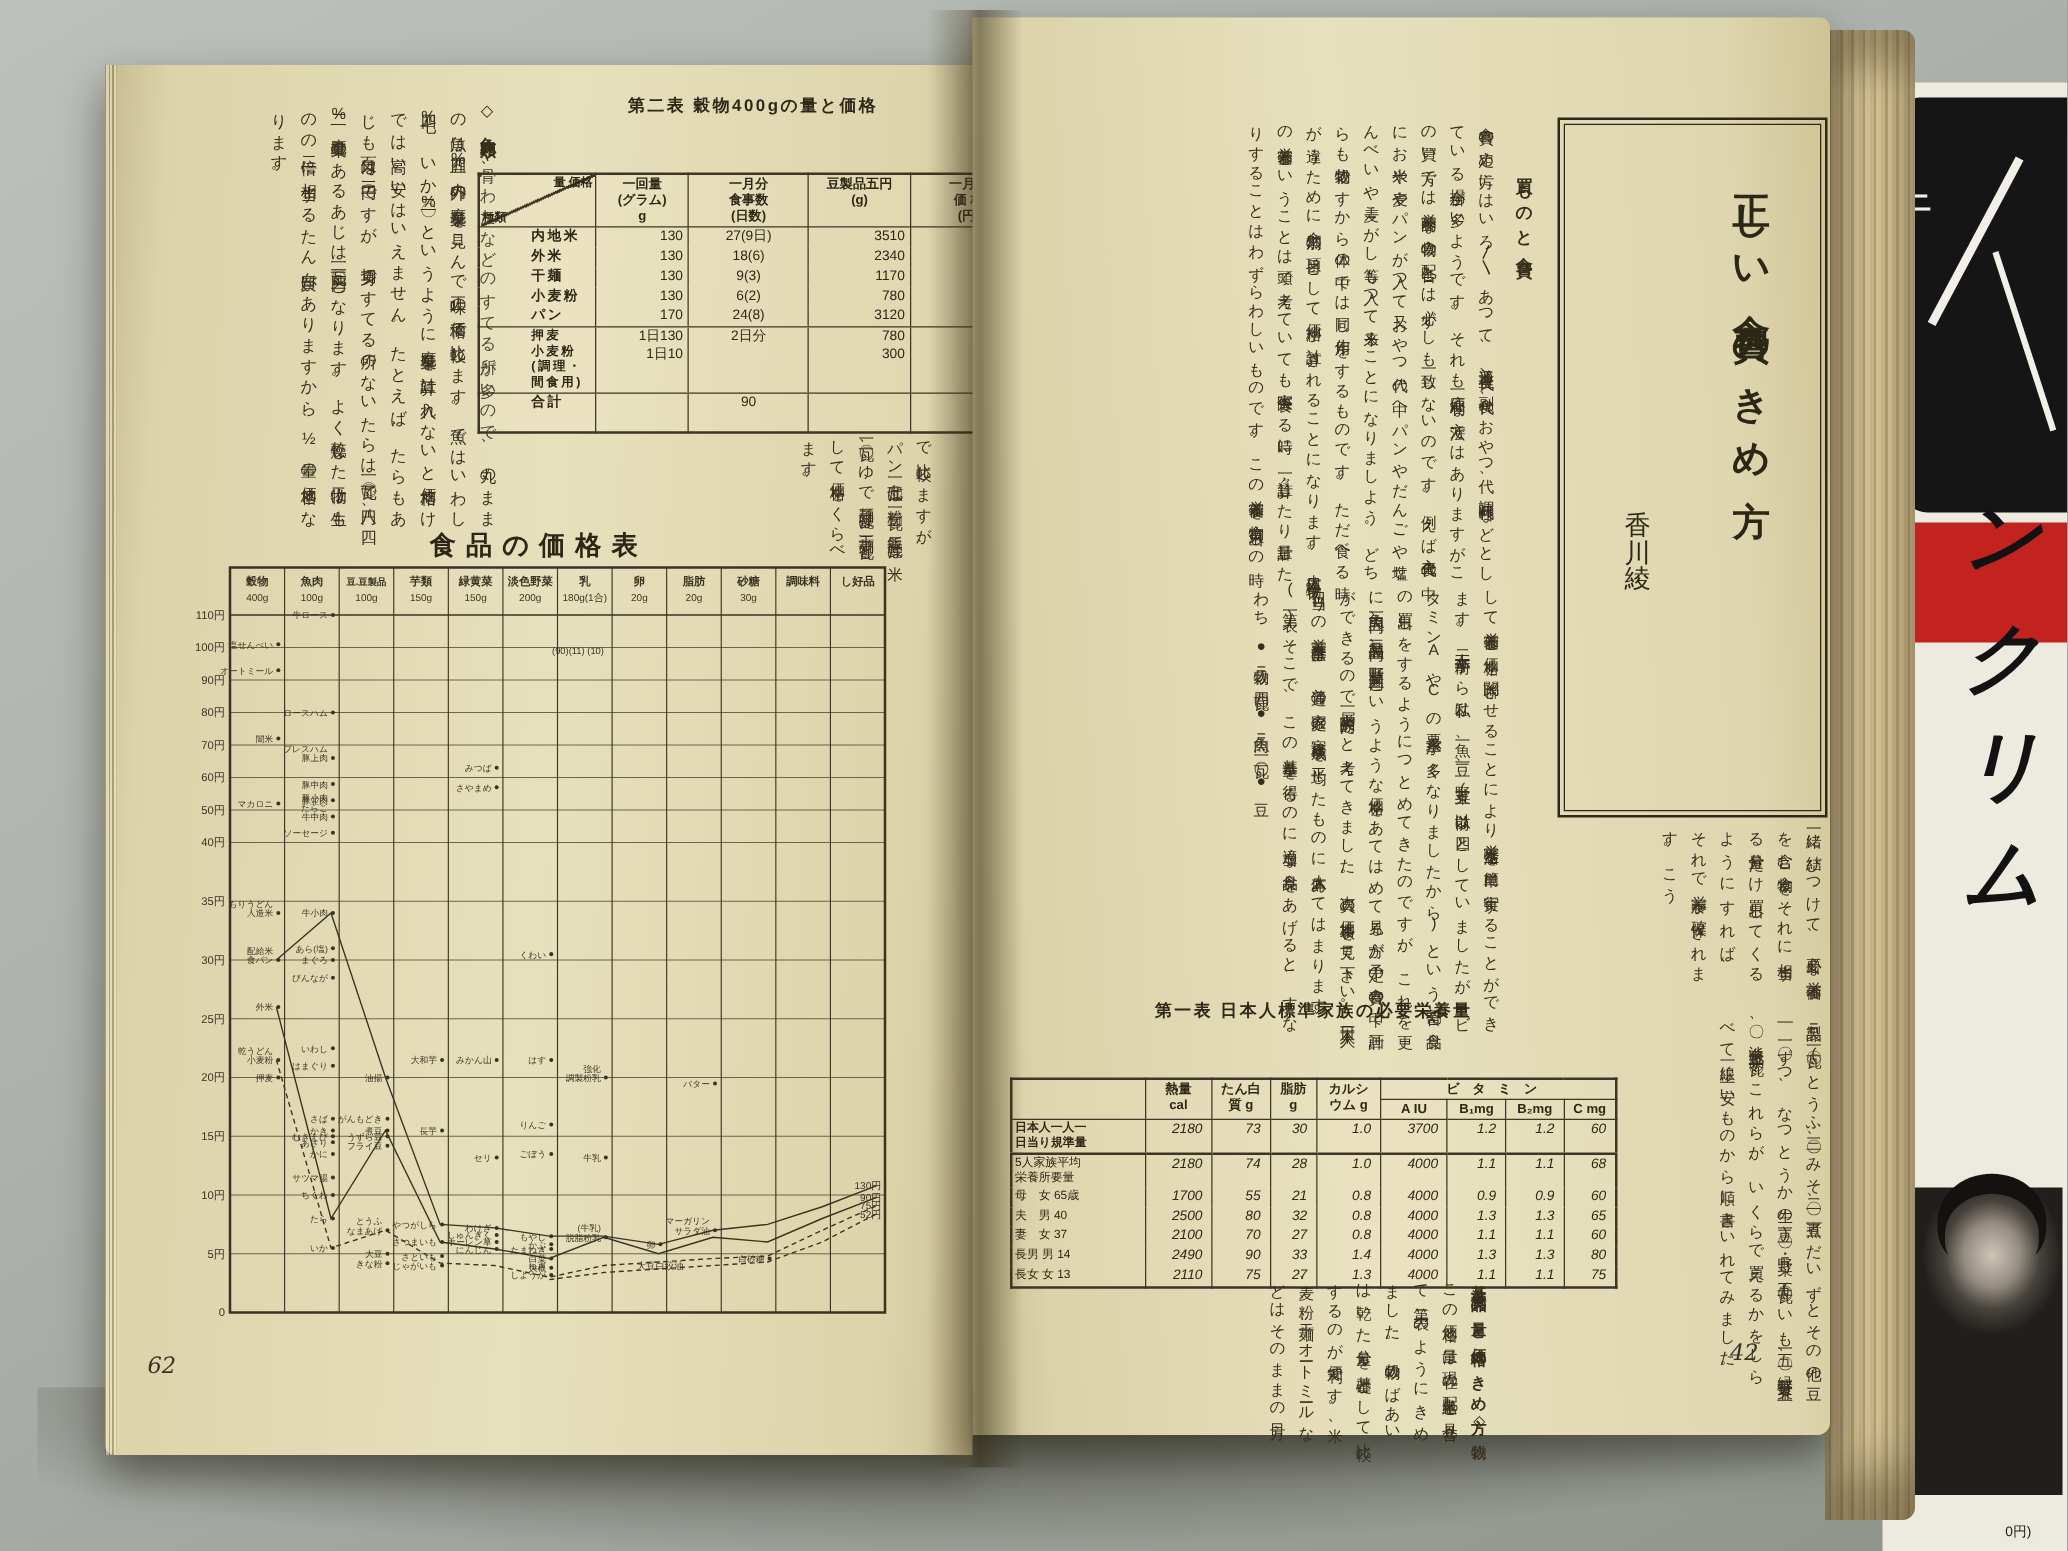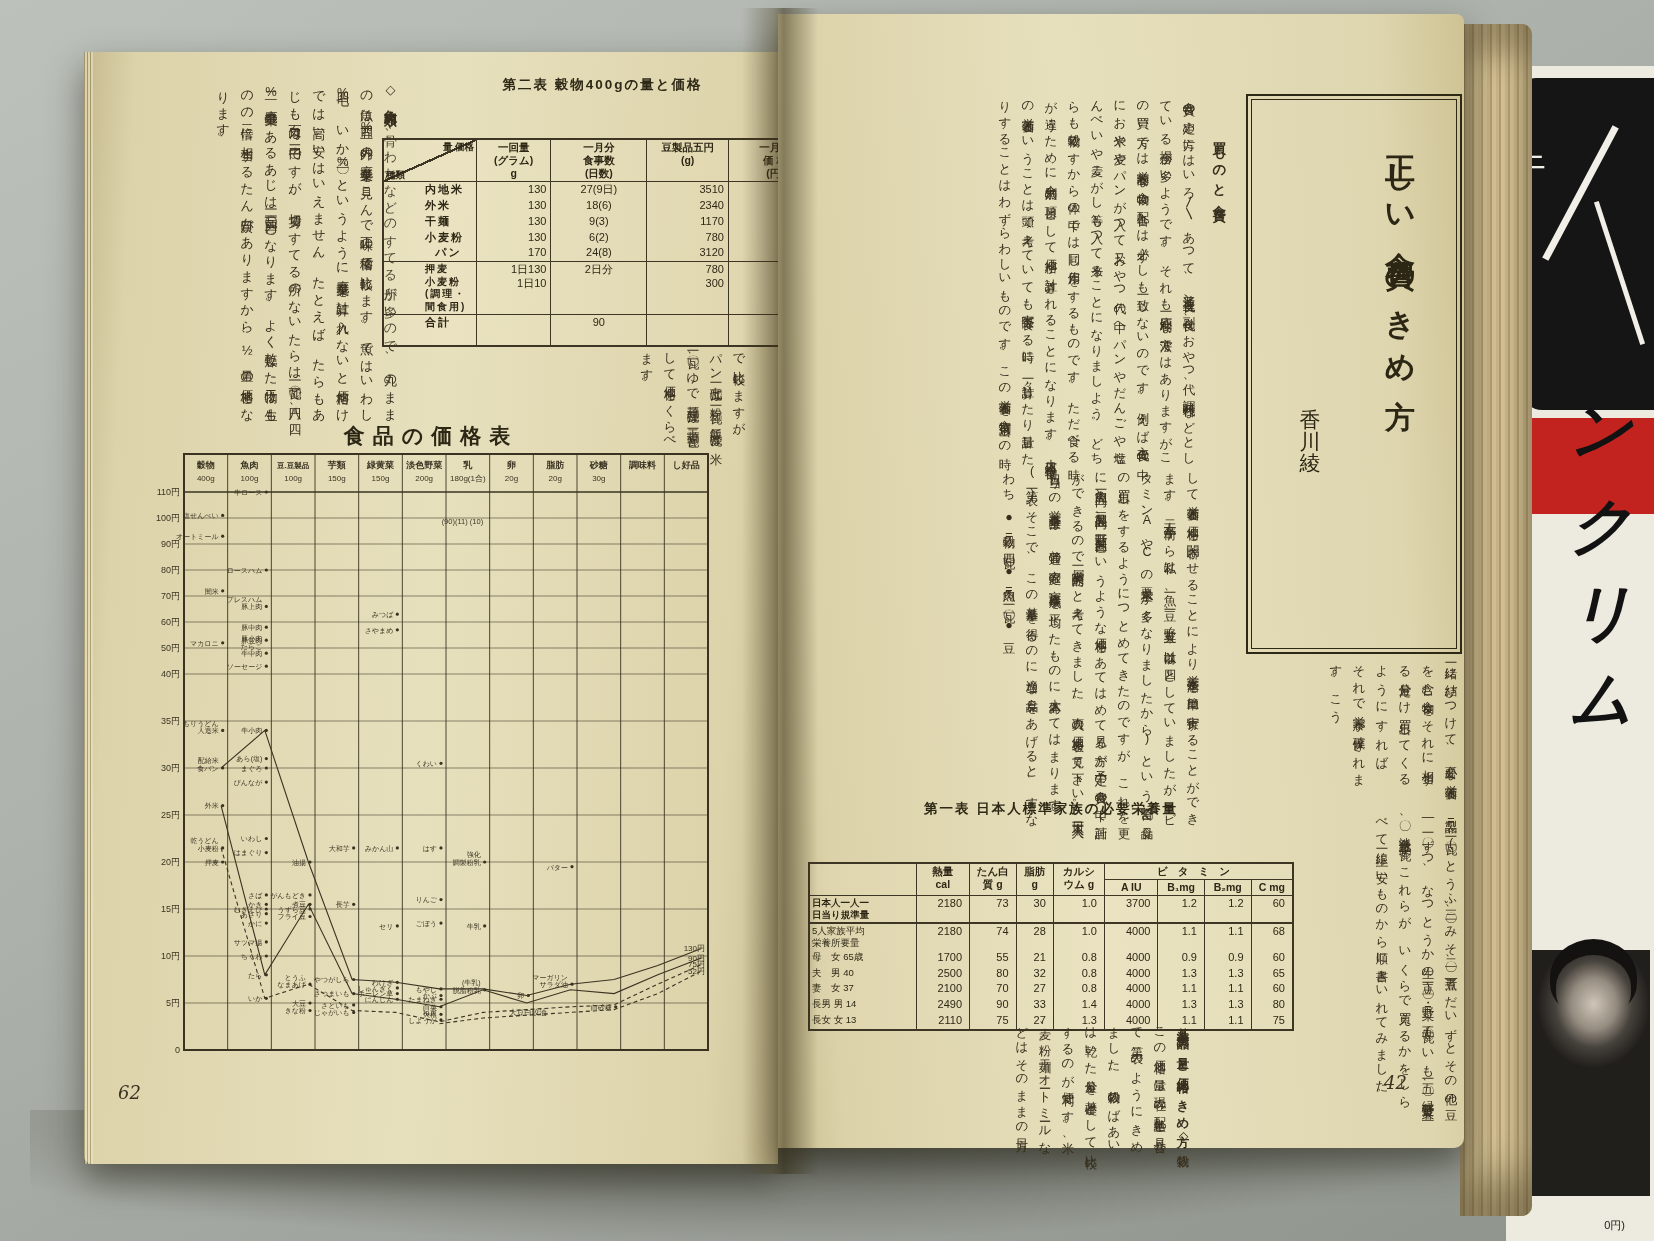--- a/index.html
+++ b/index.html
@@ -67,21 +67,21 @@
   #grain-table td{text-align:right;font-size:11px;}
   #grain-table td.c{text-align:center;}
   #grain-table .name{text-align:left;font-weight:bold;letter-spacing:2px;padding-left:41px;}
   #grain-table tbody td,#grain-table tbody th{border-top:none;border-bottom:none;}
   #grain-table tr.sep td,#grain-table tr.sep th{border-top:1px solid #3e3624;}
   .diag{position:relative;background:linear-gradient(to bottom right,transparent 48.5%,#3e3624 48.5%,#3e3624 51.5%,transparent 51.5%);}
   .diag .ct{position:absolute;right:2px;top:1px;font-size:9.5px;}
   .diag .cb{position:absolute;left:2px;bottom:1px;font-size:9.5px;}
   #table1-wrap{position:absolute;left:30px;top:786px;width:486px;}
   #nutri-table th{font-weight:bold;text-align:center;}
-  #nutri-table td{text-align:right;font-size:11px;padding-right:7px;}
+  #nutri-table td{text-align:right;font-size:11px;padding-right:7px;font-style:italic;}
   #nutri-table .rowlab{text-align:left;font-size:9.5px;padding:1px 2px;font-weight:normal;}
   #nutri-table tr.std .rowlab{font-weight:bold;}
   #nutri-table tbody tr td,#nutri-table tbody tr th{border-top:none;border-bottom:none;}
   #nutri-table tr.std td,#nutri-table tr.std th{border-bottom:2px solid #3e3624;}
   #nutri-table .vit{letter-spacing:10px;}
   
   #chart-wrap{position:absolute;left:54px;top:370px;width:586px;}
   #chart-title{text-align:center;font-weight:bold;font-size:21px;letter-spacing:8px;color:#2c2614;margin-bottom:2px;}
   
   .pageno{position:absolute;font-family:"DejaVu Serif","Liberation Serif",serif;font-style:italic;font-size:18px;color:#3a3322;}
@@ -214,21 +214,21 @@
                 <div>6(2)</div>
               </td>
               <td>
                 <div>780</div>
               </td>
               <td>
                 <div>41.60</div>
               </td>
             </tr>
             <tr>
-              <th class="name" style="font-size: 11px; text-align: center;">
+              <th class="name" style="font-size: 11px;">
                 <div>パン</div>
               </th>
               <td>
                 <div>170</div>
               </td>
               <td class="c">
                 <div>24(8)</div>
               </td>
               <td>
                 <div>3120</div>

